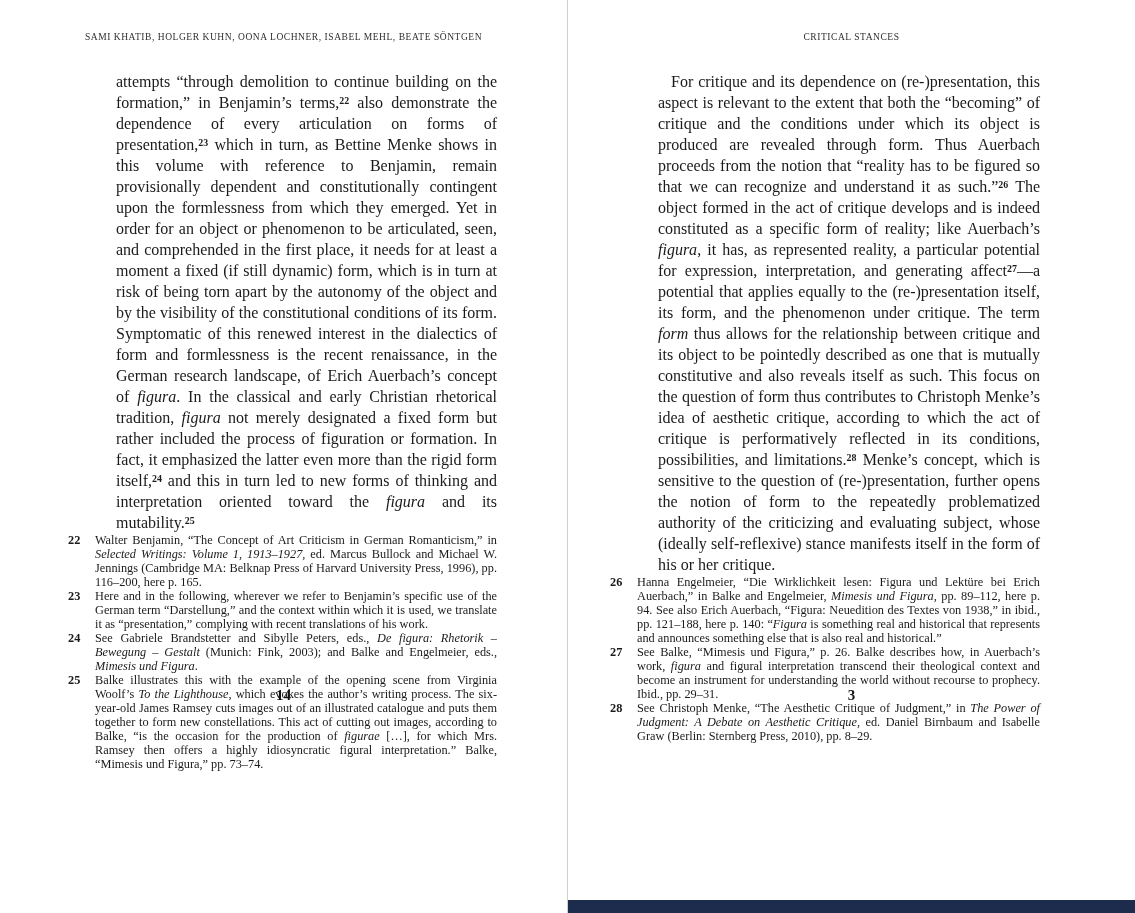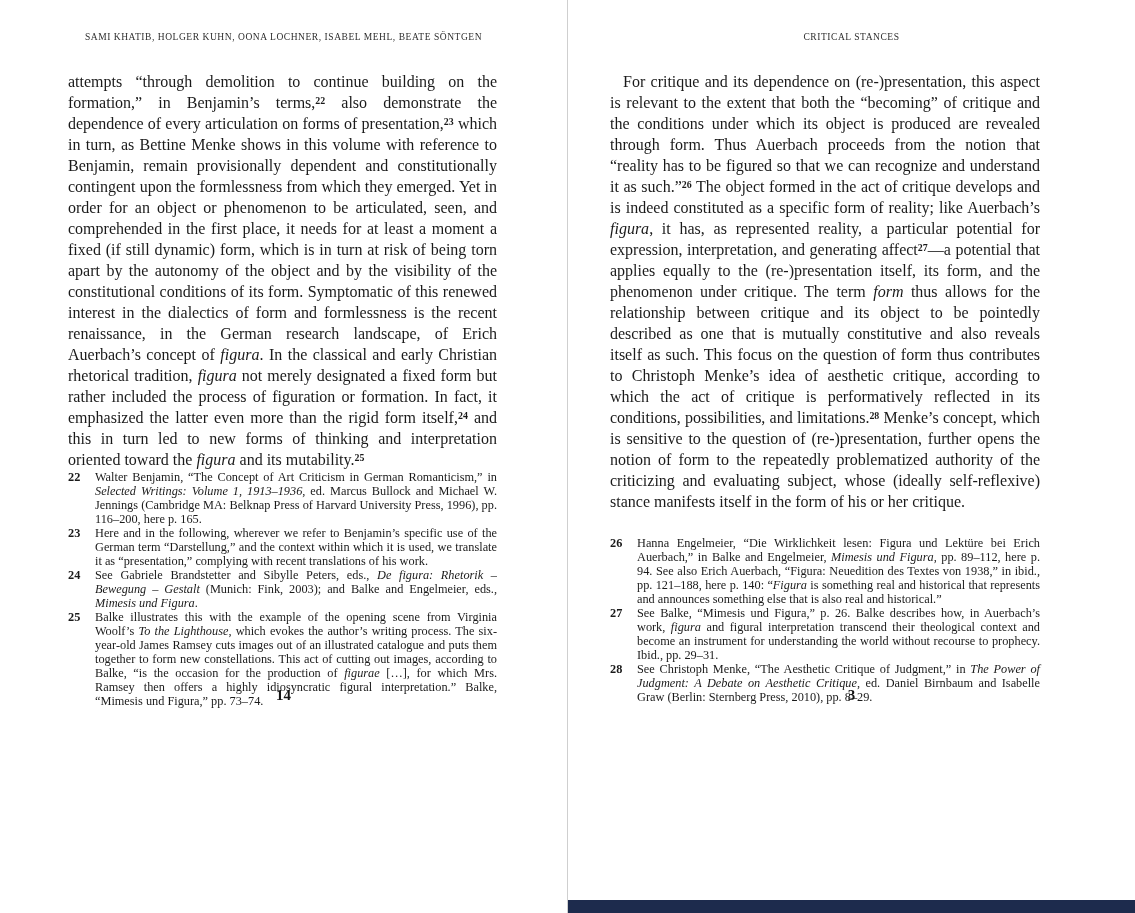--- a/index.html
+++ b/index.html
@@ -20,21 +20,21 @@
   .page-right { left: 568px; padding: 71px 95px 28px 42px; }
 
   .running-head {
     position: absolute; top: 32px; left: 0; right: 0;
     text-align: center; white-space: nowrap;
     font-size: 9.5px; letter-spacing: 0.55px; color: #2e2e2e;
   }
 
   .body-text {
     font-size: 16px; line-height: 21px; text-align: justify;
-    hyphens: auto; -webkit-hyphens: auto;
+    hyphens: auto; margin-left: 48px; -webkit-hyphens: auto;
   }
   .body-text p { margin: 0; }
   .body-text p.para-indent { text-indent: 13px; }
 
   em { font-style: italic; }
   sup {
     font-weight: 700; font-size: 0.62em; line-height: 0;
     vertical-align: baseline; position: relative; top: -0.45em;
   }
 
@@ -68,21 +68,21 @@
   <div class="page page-left">
     <div class="running-head">SAMI KHATIB, HOLGER KUHN, OONA LOCHNER, ISABEL MEHL, BEATE SÖNTGEN</div>
 
     <div class="body-text">
       <p>attempts “through demolition to continue building on the formation,” in Benjamin’s terms,<sup>22</sup> also demonstrate the dependence of every articulation on forms of presentation,<sup>23</sup> which in turn, as Bettine Menke shows in this volume with reference to Benjamin, remain provisionally dependent and constitutionally contingent upon the formlessness from which they emerged. Yet in order for an object or phenomenon to be articulated, seen, and comprehended in the first place, it needs for at least a moment a fixed (if still dynamic) form, which is in turn at risk of being torn apart by the autonomy of the object and by the visibility of the constitutional conditions of its form. Symptomatic of this renewed interest in the dialectics of form and formlessness is the recent renaissance, in the German research landscape, of Erich Auerbach’s concept of <em>figura</em>. In the classical and early Christian rhetorical tradition, <em>figura</em> not merely designated a fixed form but rather included the process of figuration or formation. In fact, it emphasized the latter even more than the rigid form itself,<sup>24</sup> and this in turn led to new forms of thinking and interpretation oriented toward the <em>figura</em> and its mutability.<sup>25</sup></p>
     </div>
 
     <div class="footnotes">
       <div class="footnote">
         <span class="fn-num">22</span>
-        <span class="fn-body">Walter Benjamin, “The Concept of Art Criticism in German Romanticism,” in <em>Selected Writings: Volume 1, 1913–1936</em>, ed. Marcus Bullock and Michael W. Jennings (Cambridge MA: Belknap Press of Harvard University Press, 1996), pp. 116–200, here p. 165.</span>
+        <span class="fn-body">Walter Benjamin, “The Concept of Art Criticism in German Romanticism,” in <em>Selected Writings: Volume 1, 1913–1927</em>, ed. Marcus Bullock and Michael W. Jennings (Cambridge MA: Belknap Press of Harvard University Press, 1996), pp. 116–200, here p. 165.</span>
       </div>
       <div class="footnote">
         <span class="fn-num">23</span>
         <span class="fn-body">Here and in the following, wherever we refer to Benjamin’s specific use of the German term “Darstellung,” and the context within which it is used, we translate it as “presentation,” complying with recent translations of his work.</span>
       </div>
       <div class="footnote">
         <span class="fn-num">24</span>
         <span class="fn-body">See Gabriele Brandstetter and Sibylle Peters, eds., <em>De figura: Rhetorik – Bewegung – Gestalt</em> (Munich: Fink, 2003); and Balke and Engelmeier, eds., <em>Mimesis und Figura</em>.</span>
       </div>
       <div class="footnote">

